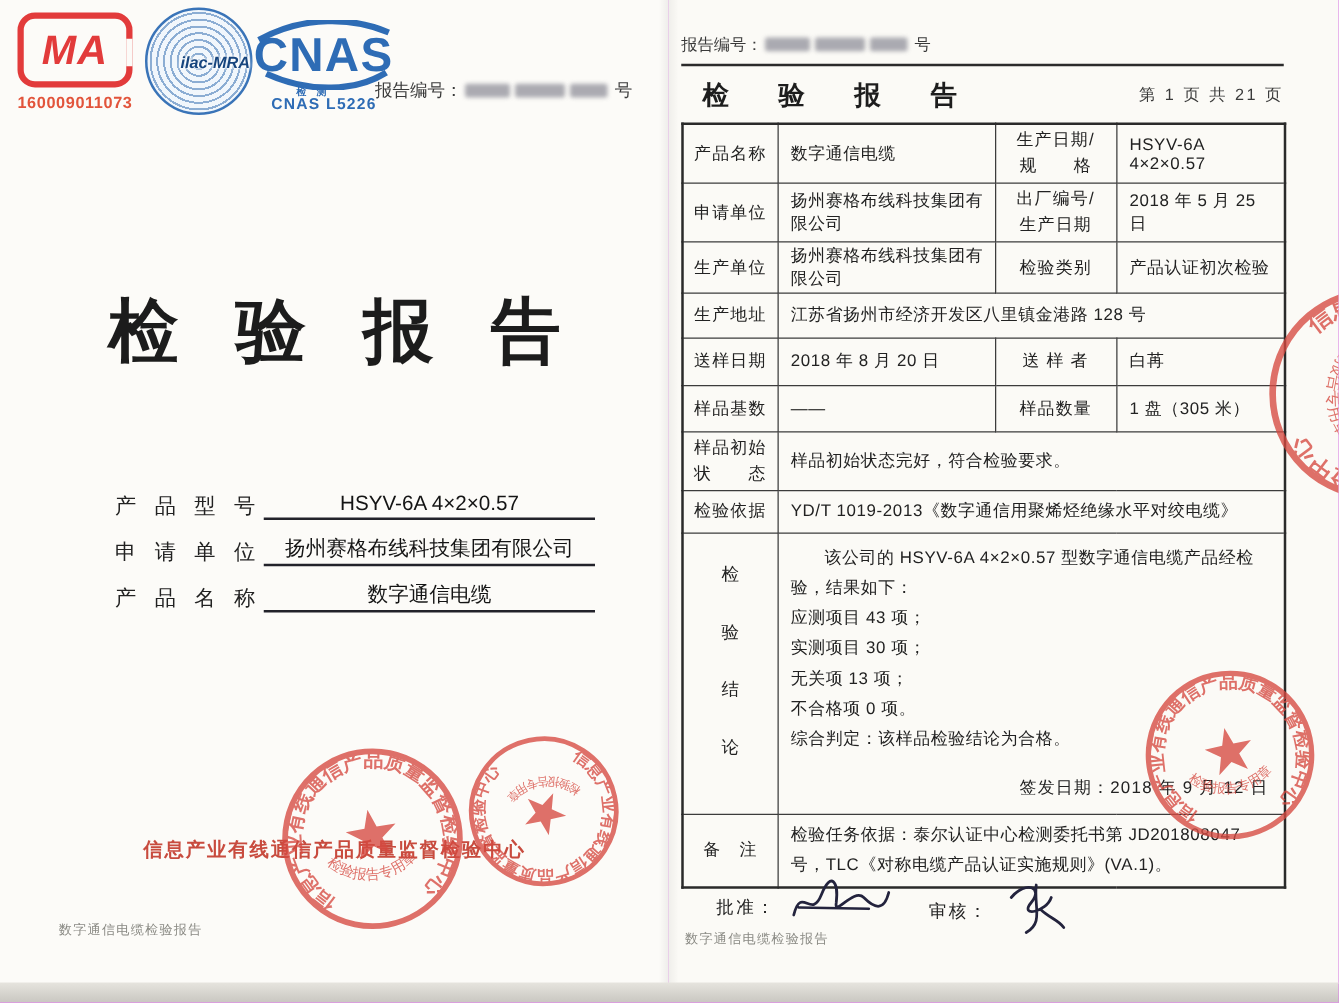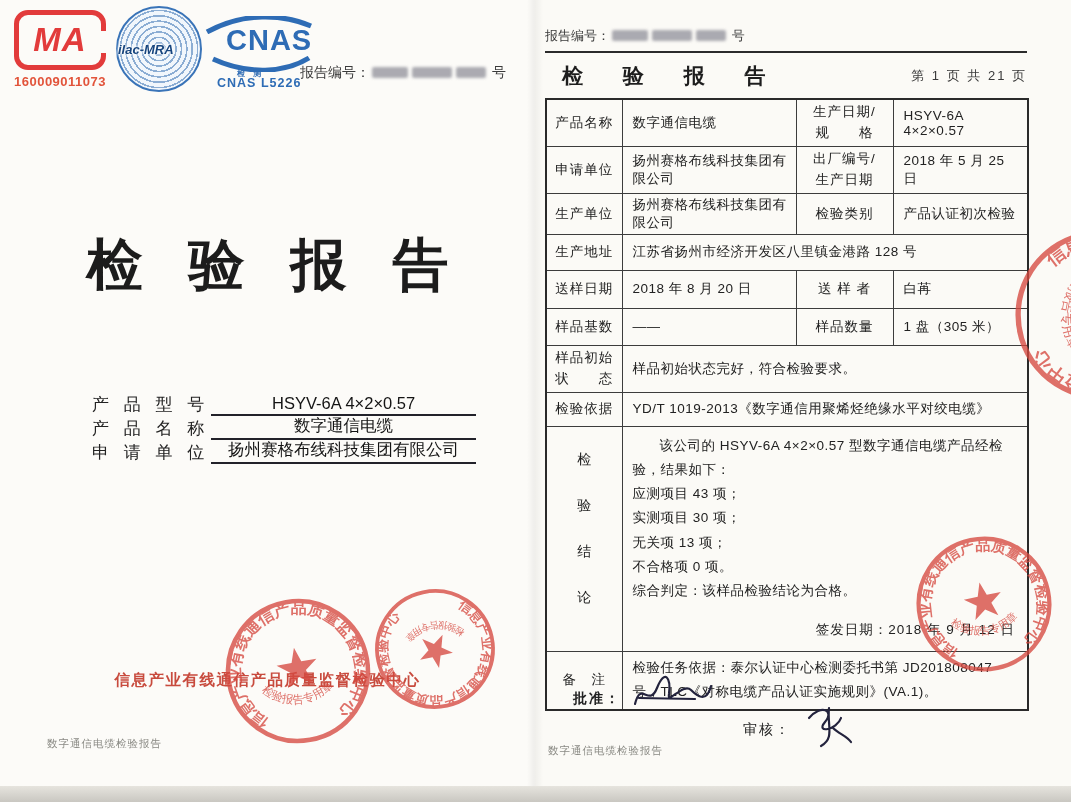--- a/index.html
+++ b/index.html
@@ -19,41 +19,41 @@
 
   
   .cma{position:absolute;left:10px;top:10px;width:100px;text-align:center;}
   .cma-box{width:92px;height:60px;border:5px solid #e23b3b;border-radius:14px;
     position:relative;display:flex;align-items:center;justify-content:center;margin:0 auto;}
   .cma-box:after{content:"";position:absolute;right:-5px;top:16px;width:5px;height:22px;background:#fcfbf8;}
   .cma-ma{font-size:33px;font-weight:900;color:#e23b3b;letter-spacing:1px;font-style:italic;}
   .cma-num{margin-top:4px;font-size:13px;font-weight:bold;color:#e2543b;letter-spacing:0.5px;}
   .ilac{position:absolute;left:116px;top:6px;width:86px;height:86px;border-radius:50%;
     background:repeating-radial-gradient(circle at 50% 50%,rgba(47,109,181,0.55) 0 1.6px,rgba(240,246,252,0.9) 1.6px 5.4px);
-    border:2px solid #3a74b8;display:flex;align-items:center;justify-content:flex-start;}
+    border:2px solid #3a74b8;display:flex;align-items:center;justify-content:flex-end;}
   .ilac-label{font-size:13px;font-weight:bold;font-style:italic;color:#17457e;
     text-shadow:0 0 3px #fff,0 0 3px #fff,0 0 4px #fff;}
   .cnas{position:absolute;left:203px;top:16px;width:118px;height:82px;}
   .cnas svg{position:absolute;left:0;}
-  .cnas-word{position:absolute;left:23px;top:8px;font-size:29px;font-weight:800;
+  .cnas-word{position:absolute;left:0;top:8px;font-size:38px;font-weight:800;
     color:#2e6cb5;letter-spacing:1px;}
   .cnas-cert{position:absolute;left:34px;top:52px;font-size:8px;font-weight:bold;color:#2e6cb5;letter-spacing:3px;}
   .cnas-code{position:absolute;left:14px;top:60px;font-size:12.5px;font-weight:bold;color:#2e6cb5;letter-spacing:1px;}
 
   .lp-repno{position:absolute;left:300px;top:64px;font-size:14px;color:#3a3a3a;white-space:nowrap;}
   .redact{display:inline-block;height:11px;border-radius:2px;background:#90909a;
     filter:blur(1.6px);opacity:0.75;vertical-align:-1px;margin:0 2px;}
   .w1{width:36px;} .w2{width:40px;} .w3{width:30px;}
 
   .lp-title{position:absolute;left:0;width:100%;top:228px;text-align:center;
     font-family:Liberation Mono, monospace;font-size:56px;font-weight:bold;color:#1c1c1c;
     letter-spacing:46px;text-indent:46px;white-space:nowrap;}
 
   .lp-fields{position:absolute;left:92px;top:392px;width:384px;}
-  .field-row{display:flex;align-items:flex-end;height:24px;}
+  .field-row{display:flex;align-items:flex-end;margin-bottom:13px;height:24px;}
   .field-label{font-size:17px;color:#222;letter-spacing:5px;white-space:nowrap;margin-right:2px;}
   .field-value{flex:1;border-bottom:2px solid #22222a;text-align:center;
     font-size:16.5px;color:#141414;padding-bottom:1px;white-space:nowrap;}
 
   .lp-org{position:absolute;left:0;top:670px;width:100%;text-align:center;
     font-size:15.5px;color:#c84b3e;letter-spacing:1.5px;font-weight:bold;}
   .lp-footer{position:absolute;left:47px;top:737px;font-size:10.5px;color:#8a8a84;letter-spacing:1px;}
 
   
   .rp-repno{position:absolute;left:10px;top:27px;font-size:13px;color:#3a3a3a;white-space:nowrap;}
@@ -119,26 +119,26 @@
     </div>
 
     <div class="lp-title">检验报告</div>
 
     <div class="lp-fields">
       <div class="field-row">
         <span class="field-label">产 品 型 号</span>
         <span class="field-value">HSYV-6A 4×2×0.57</span>
       </div>
       <div class="field-row">
+        <span class="field-label">申 请 单 位</span>
+        <span class="field-value">扬州赛格布线科技集团有限公司</span>
+      </div>
+      <div class="field-row">
         <span class="field-label">产 品 名 称</span>
         <span class="field-value">数字通信电缆</span>
-      </div>
-      <div class="field-row">
-        <span class="field-label">申 请 单 位</span>
-        <span class="field-value">扬州赛格布线科技集团有限公司</span>
       </div>
     </div>
 
     <div class="lp-org">信息产业有线通信产品质量监督检验中心</div>
     <div class="lp-footer">数字通信电缆检验报告</div>
 
     <svg class="stamp" style="left:222px;top:595px;transform:rotate(-10deg);" width="152" height="152" viewBox="0 0 200 200">
       <defs>
         <path id="sA_t" d="M 51 158 A 76 76 0 1 1 149 158"></path>
         <path id="sA_b" d="M 48 118 A 68 68 0 0 0 152 118"></path>
@@ -249,21 +249,21 @@
           <div class="sign-date">签发日期：2018 年 9 月 12 日</div>
         </td>
       </tr>
       <tr style="height:59px">
         <td class="lbl">备　注</td>
         <td class="val" colspan="3" style="line-height:1.8;">检验任务依据：泰尔认证中心检测委托书第 JD201808047 号，TLC《对称电缆产品认证实施规则》(VA.1)。</td>
       </tr>
     </tbody>
       </table>
 
-    <div class="sig-item" style="left:38px;top:684px;font-weight:bold;">
+    <div class="sig-item" style="left:38px;top:712px;">
       <span>批准：</span>
       <svg width="86" height="40" viewBox="0 0 86 40">
         <path d="M6 30 C 12 6 20 34 28 14 S 42 4 40 20 C 38 32 54 8 62 16 S 78 28 82 12 M10 24 L 66 25" stroke="#23233d" stroke-width="2.2" fill="none" stroke-linecap="round"></path>
       </svg>
     </div>
     <div class="sig-item" style="left:208px;top:712px;">
       <span>审核：</span>
       <svg width="58" height="46" viewBox="0 0 58 46">
         <path d="M10 16 C 22 2 36 8 26 20 C 16 32 38 28 42 16 M30 6 C 28 24 36 36 22 44 M34 26 C 40 32 48 34 52 40" stroke="#23233d" stroke-width="2.2" fill="none" stroke-linecap="round"></path>
       </svg>

